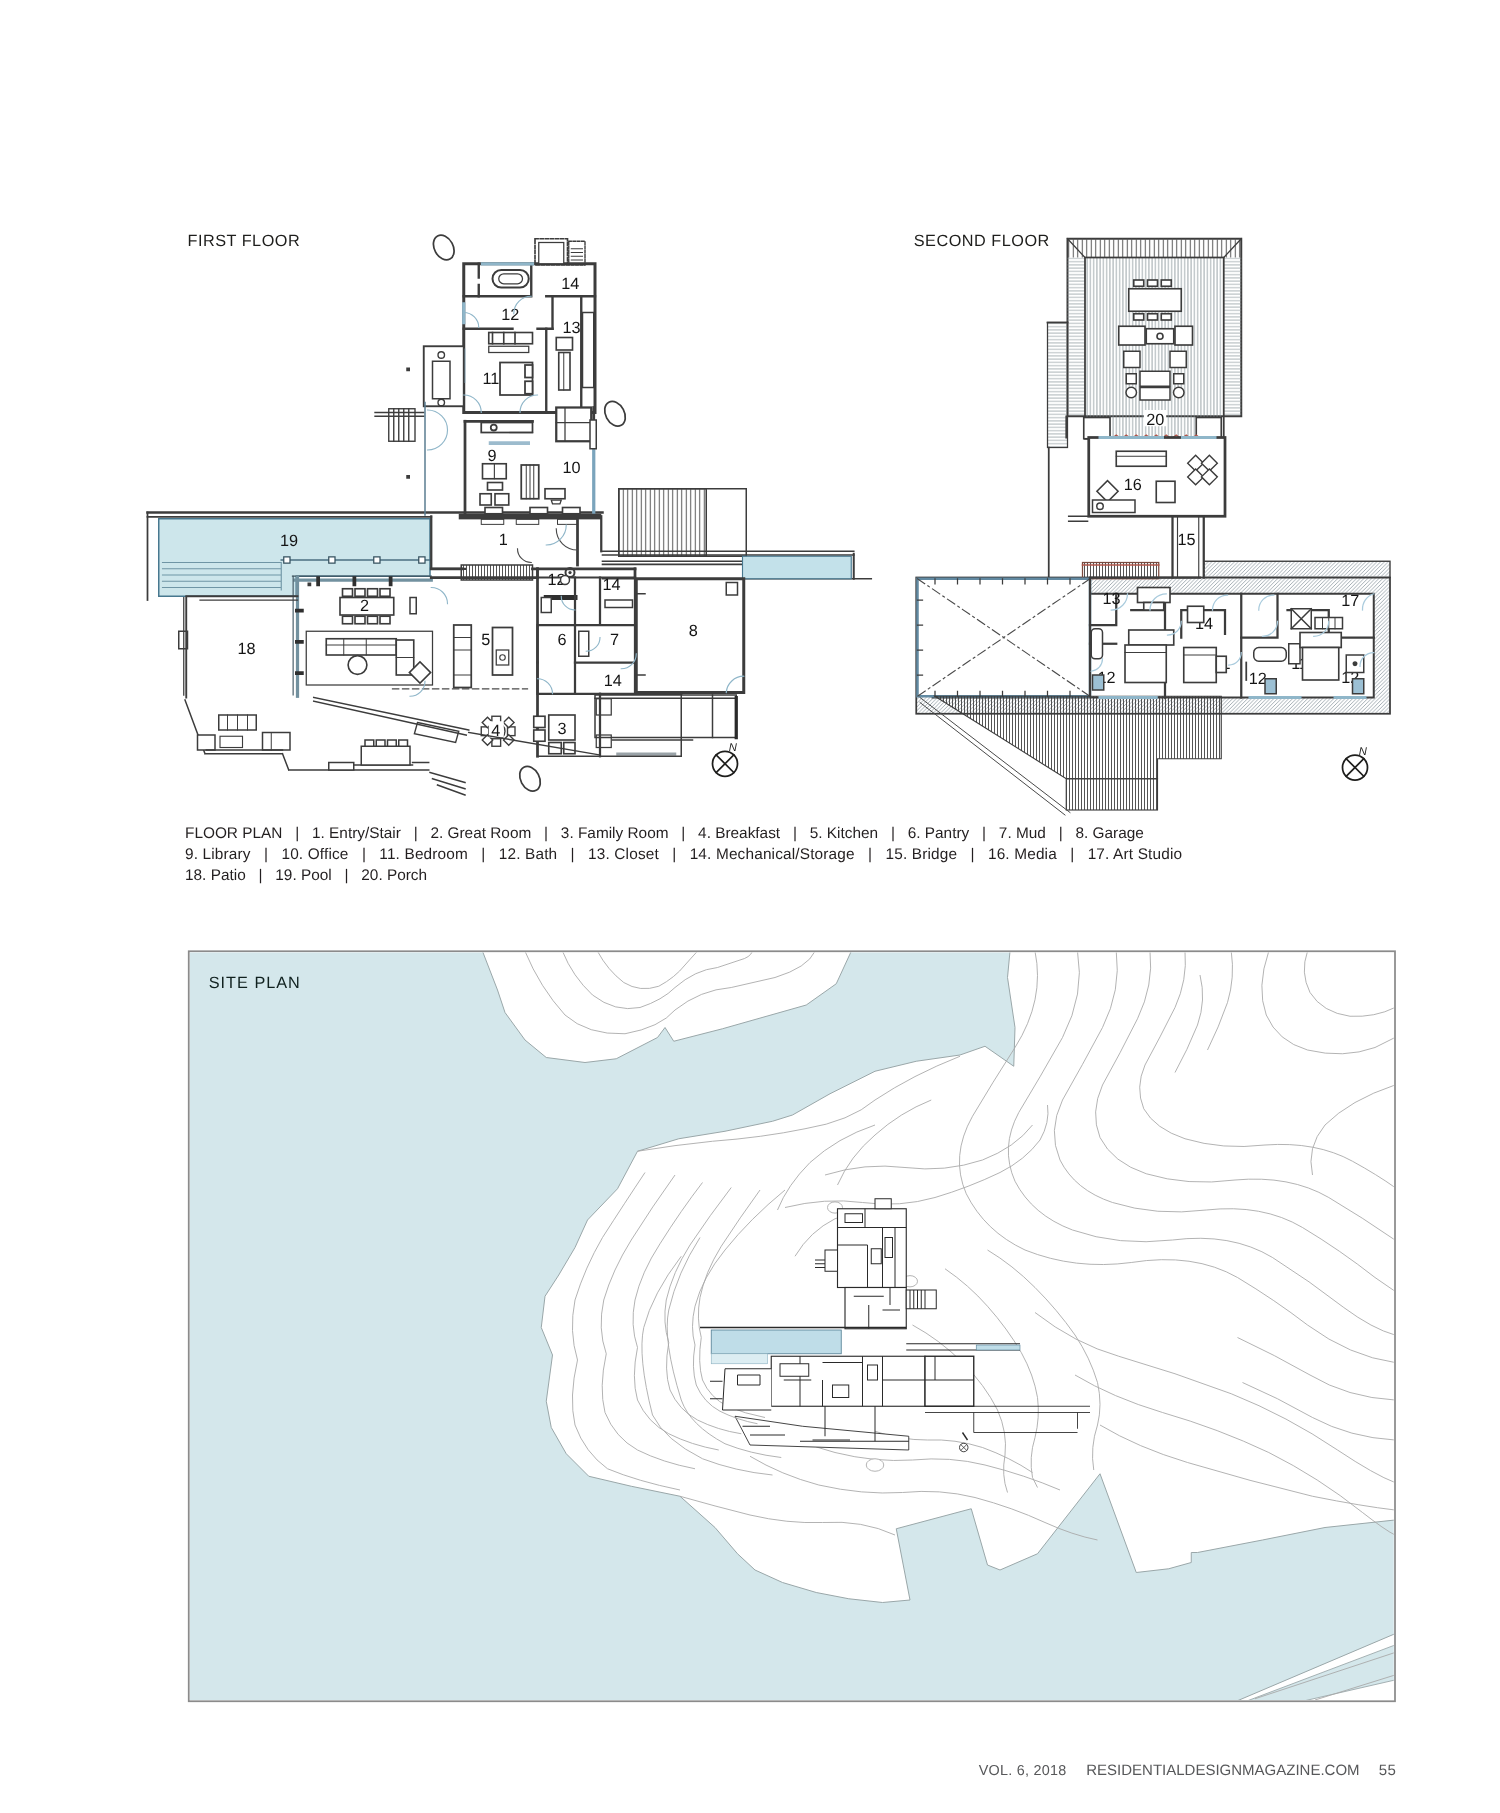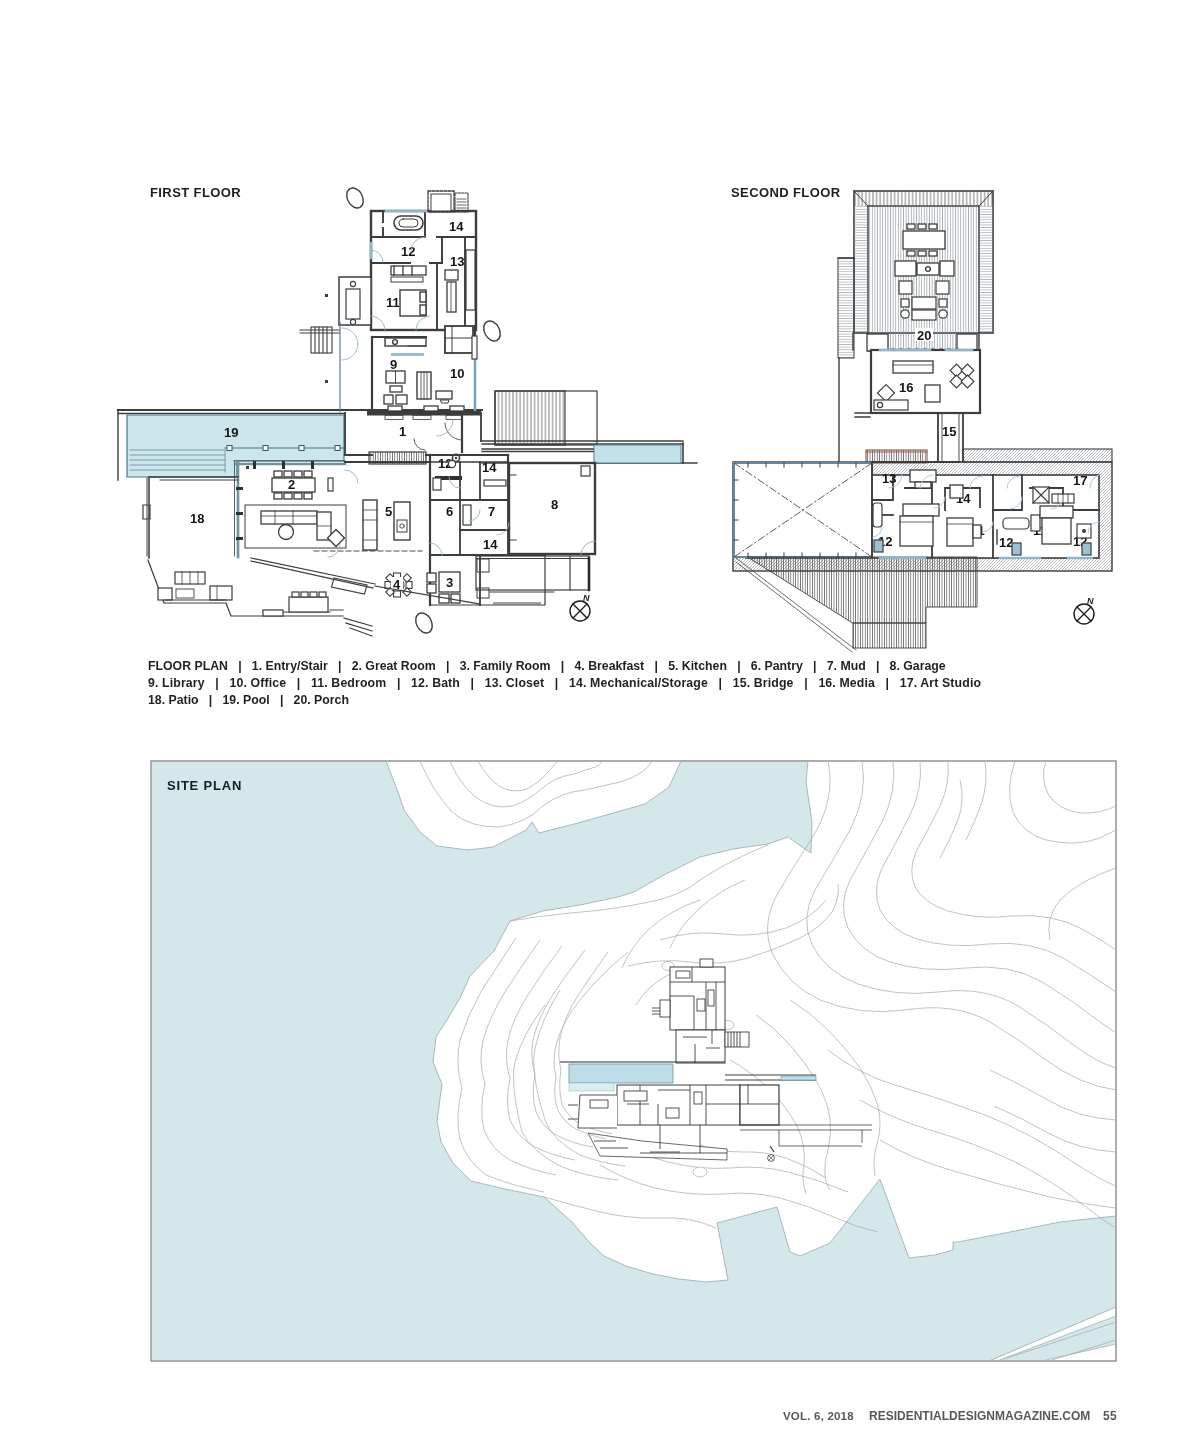--- a/index.html
+++ b/index.html
@@ -1,17 +1,17 @@
 <!DOCTYPE html>
 <html><head>
 <meta charset="utf-8">
 <style>
   html,body{margin:0;padding:0;background:#ffffff;}
   #page{position:relative;width:1200px;height:1450px;background:#ffffff;overflow:hidden;
-        font-family:"Liberation Sans",sans-serif;font-weight:bold;}
+        font-family:"Liberation Sans",sans-serif;}
   svg{position:absolute;left:0;top:0;}
   text{font-family:"Liberation Sans",sans-serif;}
 </style>
 </head>
 <body>
 <div id="page">
 <svg width="1200" height="1450" viewBox="0 0 1200 1450">
 <defs>
 
   <pattern id="vh2" width="2.4" height="8" patternUnits="userSpaceOnUse">

